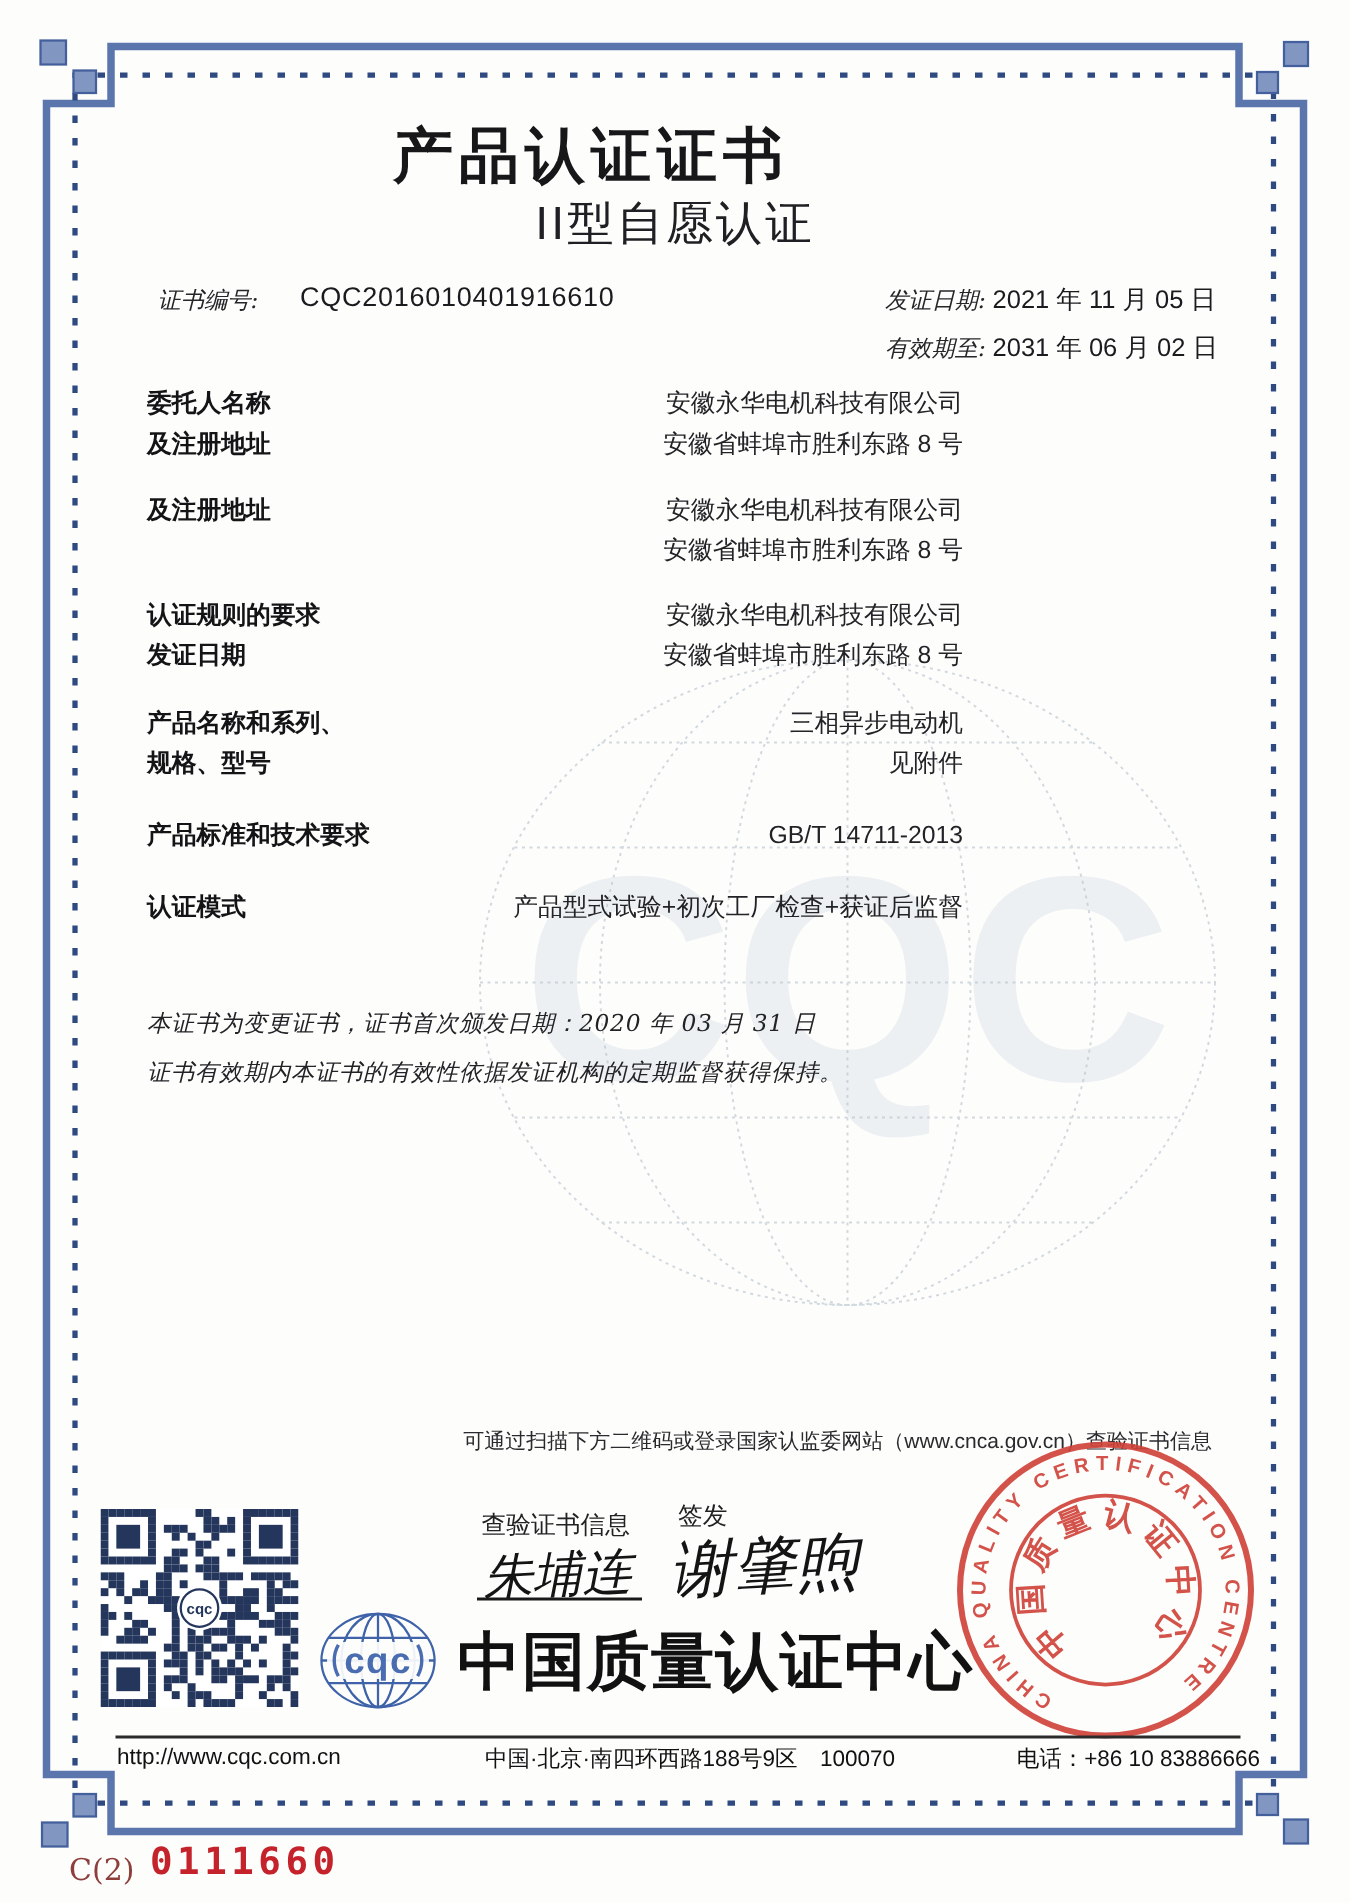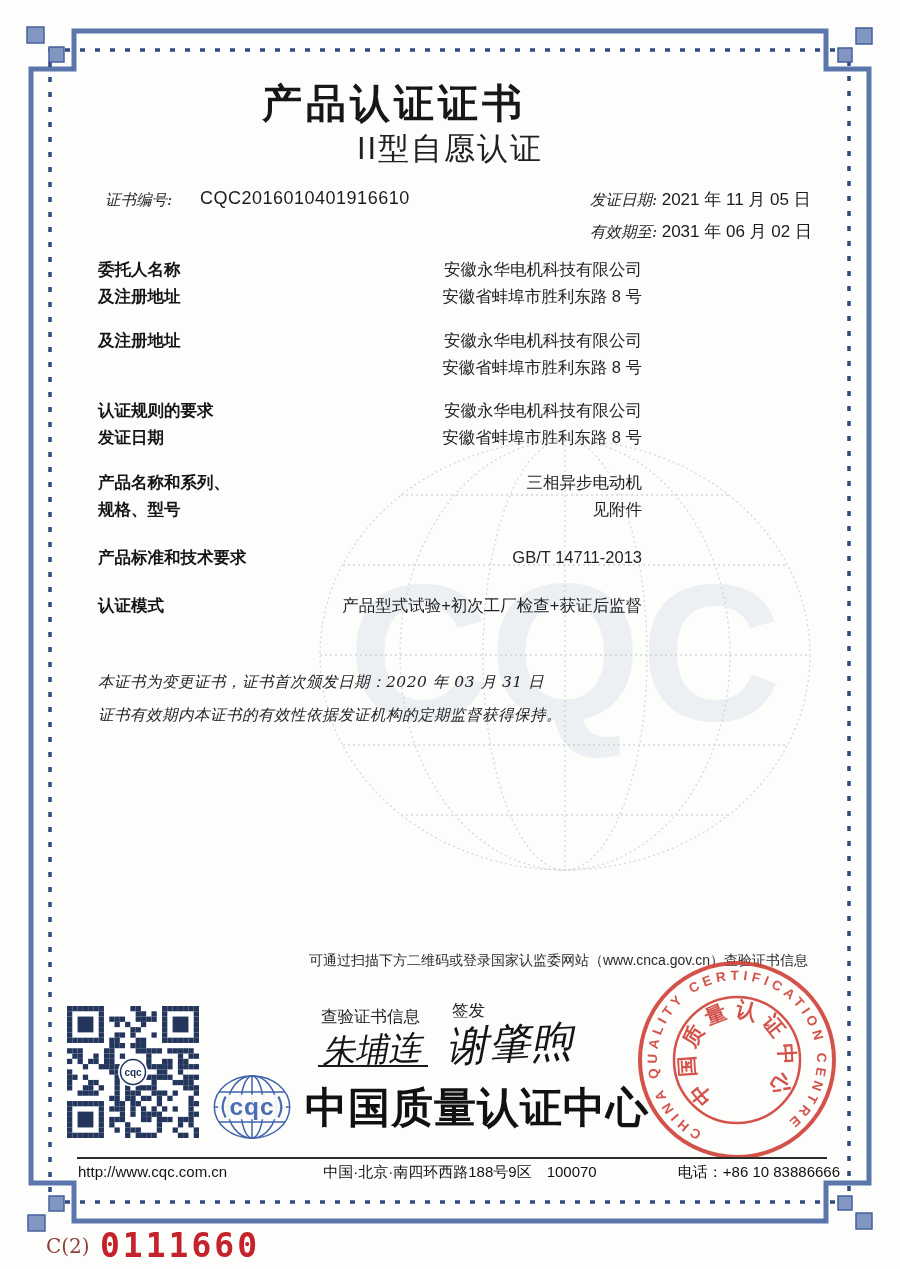--- a/index.html
+++ b/index.html
@@ -23,21 +23,21 @@
   .sig-label{font-size:16.5px;color:#222;}
   .signature{font-family:"DejaVu Serif","Liberation Serif",serif;font-style:italic;
              color:#141414;transform:rotate(-3deg);}
   .sig-underline{height:2px;background:#1a1a1a;}
   .org-name{font-size:42px;font-weight:600;letter-spacing:1px;color:#111;}
   .footer-rule{left:77px;top:1157px;width:750px;height:2px;background:#2b2b2b;}
   .footer-site{left:78px;top:1163px;font-size:15px;font-family:Liberation Sans, sans-serif;color:#111;}
   .footer-addr{left:280px;top:1163px;width:360px;text-align:center;font-size:15px;color:#111;}
   .footer-phone{left:640px;top:1163px;width:200px;text-align:right;font-size:15px;color:#111;}
   .serial-prefix{left:46px;top:1234px;font-size:20px;font-family:"DejaVu Serif","Liberation Serif",serif;color:#8d3f3c;}
-  .serial-number{left:100px;top:1226px;font-size:33px;font-weight:bold;letter-spacing:3px;
+  .serial-number{left:100px;top:1226px;font-size:25px;font-weight:bold;letter-spacing:3px;
                  font-family:"DejaVu Sans Mono","Liberation Mono",monospace;color:#c5232c;}
   svg text{font-family:"Liberation Sans",sans-serif;}
 </style>
 </head>
 <body>
 
 <div class="page">
 
   <svg class="abs" style="left:300px;top:420px;" width="530" height="470" viewBox="0 0 530 470" aria-hidden="true">
     <text x="265" y="300" text-anchor="middle" font-size="195" font-weight="bold" fill="#edf0f2">CQC</text>

